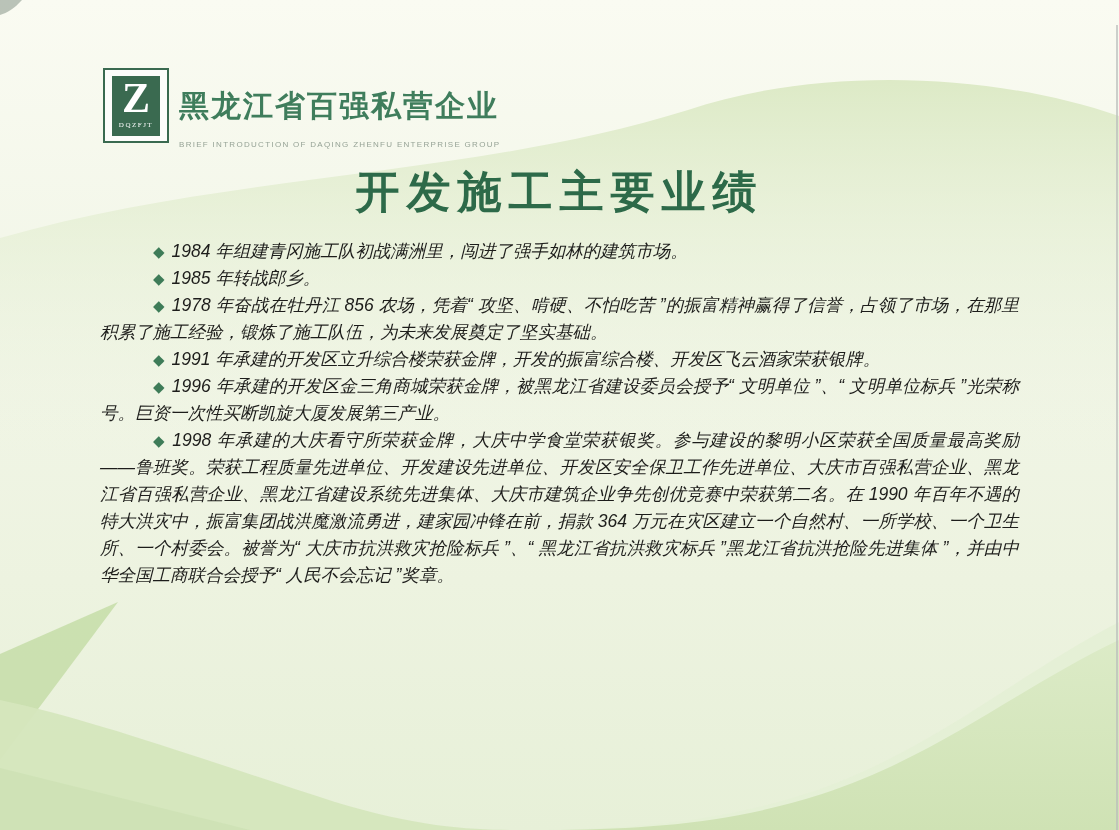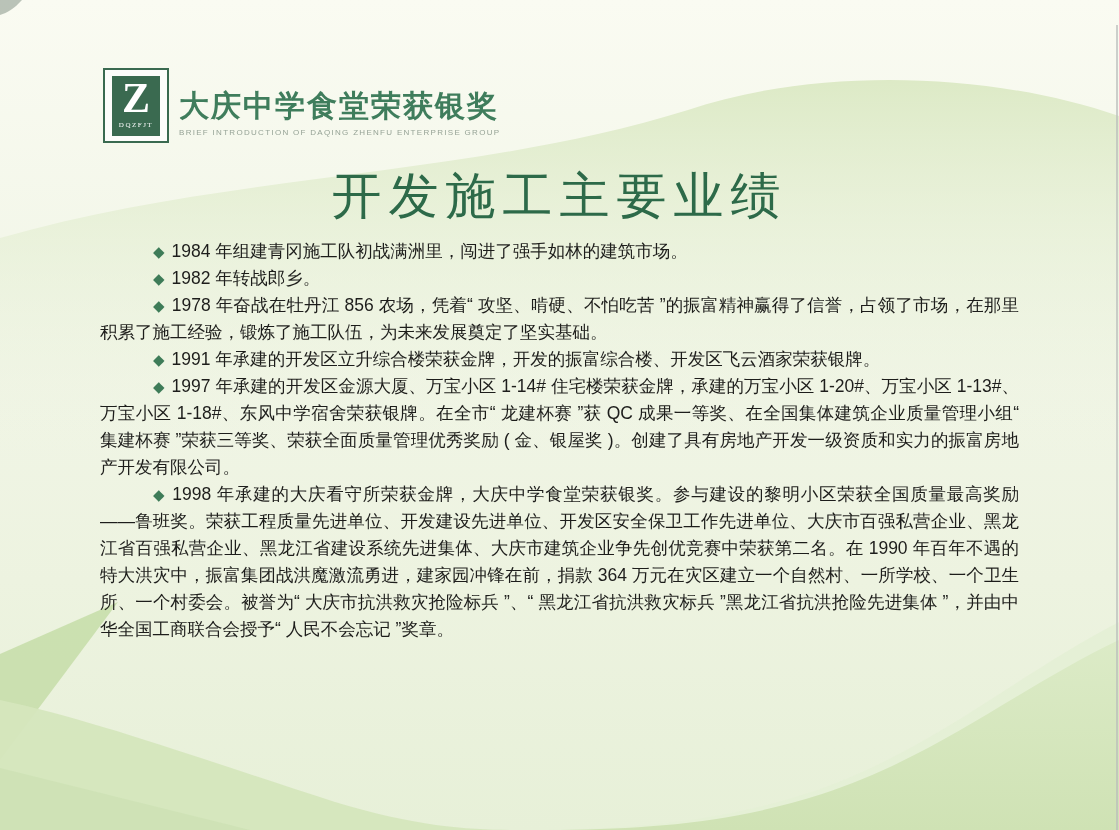--- a/index.html
+++ b/index.html
@@ -42,41 +42,42 @@
   .logo-abbr{
     color:#ffffff;font-size:7px;letter-spacing:1.5px;line-height:10px;
     font-family:"Liberation Serif","DejaVu Serif",serif;
   }
   .brand-text{margin-left:10px;padding-top:20px;}
   .company-name{
     font-size:30px;font-weight:bold;color:var(--name-green);
     letter-spacing:2px;line-height:36px;
   }
   .company-name-en{
-    margin-top:4px;font-size:8px;color:var(--caption-gray);
+    margin-top:16px;font-size:8px;color:var(--caption-gray);
     letter-spacing:1.3px;
   }
 
   
   .title{
     position:absolute;top:163px;left:0;width:100%;
     text-align:center;
-    font-size:50px;font-weight:normal;color:var(--title-green);
+    font-size:44px;font-weight:bold;color:var(--title-green);
     letter-spacing:7px;
   }
 
   
   .content{
     position:absolute;left:100px;top:238px;width:919px;
     color:var(--text-dark);
   }
   .bullet-item{
     font-size:17.5px;line-height:27px;
     text-align:justify;
     text-indent:53px;
+    font-style:italic;
   }
   .diamond{
     color:var(--bullet-green);
     font-size:15px;
     margin-right:7px;
   }
 </style>
 </head>
 <body>
 
@@ -118,29 +119,29 @@
   </svg>
 
   <header class="brand">
     <div class="logo">
       <div class="logo-inner">
         <span class="logo-z">Z</span>
         <span class="logo-abbr">DQZFJT</span>
       </div>
     </div>
     <div class="brand-text">
-      <div class="company-name">大庆中学食堂荣获银奖</div>
+      <div class="company-name">黑龙江省百强私营企业</div>
       <div class="company-name-en">BRIEF INTRODUCTION OF DAQING ZHENFU ENTERPRISE GROUP</div>
     </div>
   </header>
 
   <h1 class="title">开发施工主要业绩</h1>
 
   <section class="content" id="achievements">
       <p class="bullet-item"><span class="diamond">◆</span><span>1984 年组建青冈施工队初战满洲里，闯进了强手如林的建筑市场。</span></p>
-      <p class="bullet-item"><span class="diamond">◆</span><span>1982 年转战郎乡。</span></p>
+      <p class="bullet-item"><span class="diamond">◆</span><span>1985 年转战郎乡。</span></p>
       <p class="bullet-item"><span class="diamond">◆</span><span>1978 年奋战在牡丹江 856 农场，凭着“ 攻坚、啃硬、不怕吃苦 ”的振富精神赢得了信誉，占领了市场，在那里积累了施工经验，锻炼了施工队伍，为未来发展奠定了坚实基础。</span></p>
       <p class="bullet-item"><span class="diamond">◆</span><span>1991 年承建的开发区立升综合楼荣获金牌，开发的振富综合楼、开发区飞云酒家荣获银牌。</span></p>
-      <p class="bullet-item"><span class="diamond">◆</span><span>1997 年承建的开发区金源大厦、万宝小区 1-14# 住宅楼荣获金牌，承建的万宝小区 1-20#、万宝小区 1-13#、万宝小区 1-18#、东风中学宿舍荣获银牌。在全市“ 龙建杯赛 ”获 QC 成果一等奖、在全国集体建筑企业质量管理小组“ 集建杯赛 ”荣获三等奖、荣获全面质量管理优秀奖励 ( 金、银屋奖 )。创建了具有房地产开发一级资质和实力的振富房地产开发有限公司。</span></p>
+      <p class="bullet-item"><span class="diamond">◆</span><span>1996 年承建的开发区金三角商城荣获金牌，被黑龙江省建设委员会授予“ 文明单位 ”、“ 文明单位标兵 ”光荣称号。巨资一次性买断凯旋大厦发展第三产业。</span></p>
       <p class="bullet-item"><span class="diamond">◆</span><span>1998 年承建的大庆看守所荣获金牌，大庆中学食堂荣获银奖。参与建设的黎明小区荣获全国质量最高奖励——鲁班奖。荣获工程质量先进单位、开发建设先进单位、开发区安全保卫工作先进单位、大庆市百强私营企业、黑龙江省百强私营企业、黑龙江省建设系统先进集体、大庆市建筑企业争先创优竞赛中荣获第二名。在 1990 年百年不遇的特大洪灾中，振富集团战洪魔激流勇进，建家园冲锋在前，捐款 364 万元在灾区建立一个自然村、一所学校、一个卫生所、一个村委会。被誉为“ 大庆市抗洪救灾抢险标兵 ”、“ 黑龙江省抗洪救灾标兵 ”黑龙江省抗洪抢险先进集体 ”，并由中华全国工商联合会授予“ 人民不会忘记 ”奖章。</span></p>
     </section>
 
 </div>
 
 </body></html>

